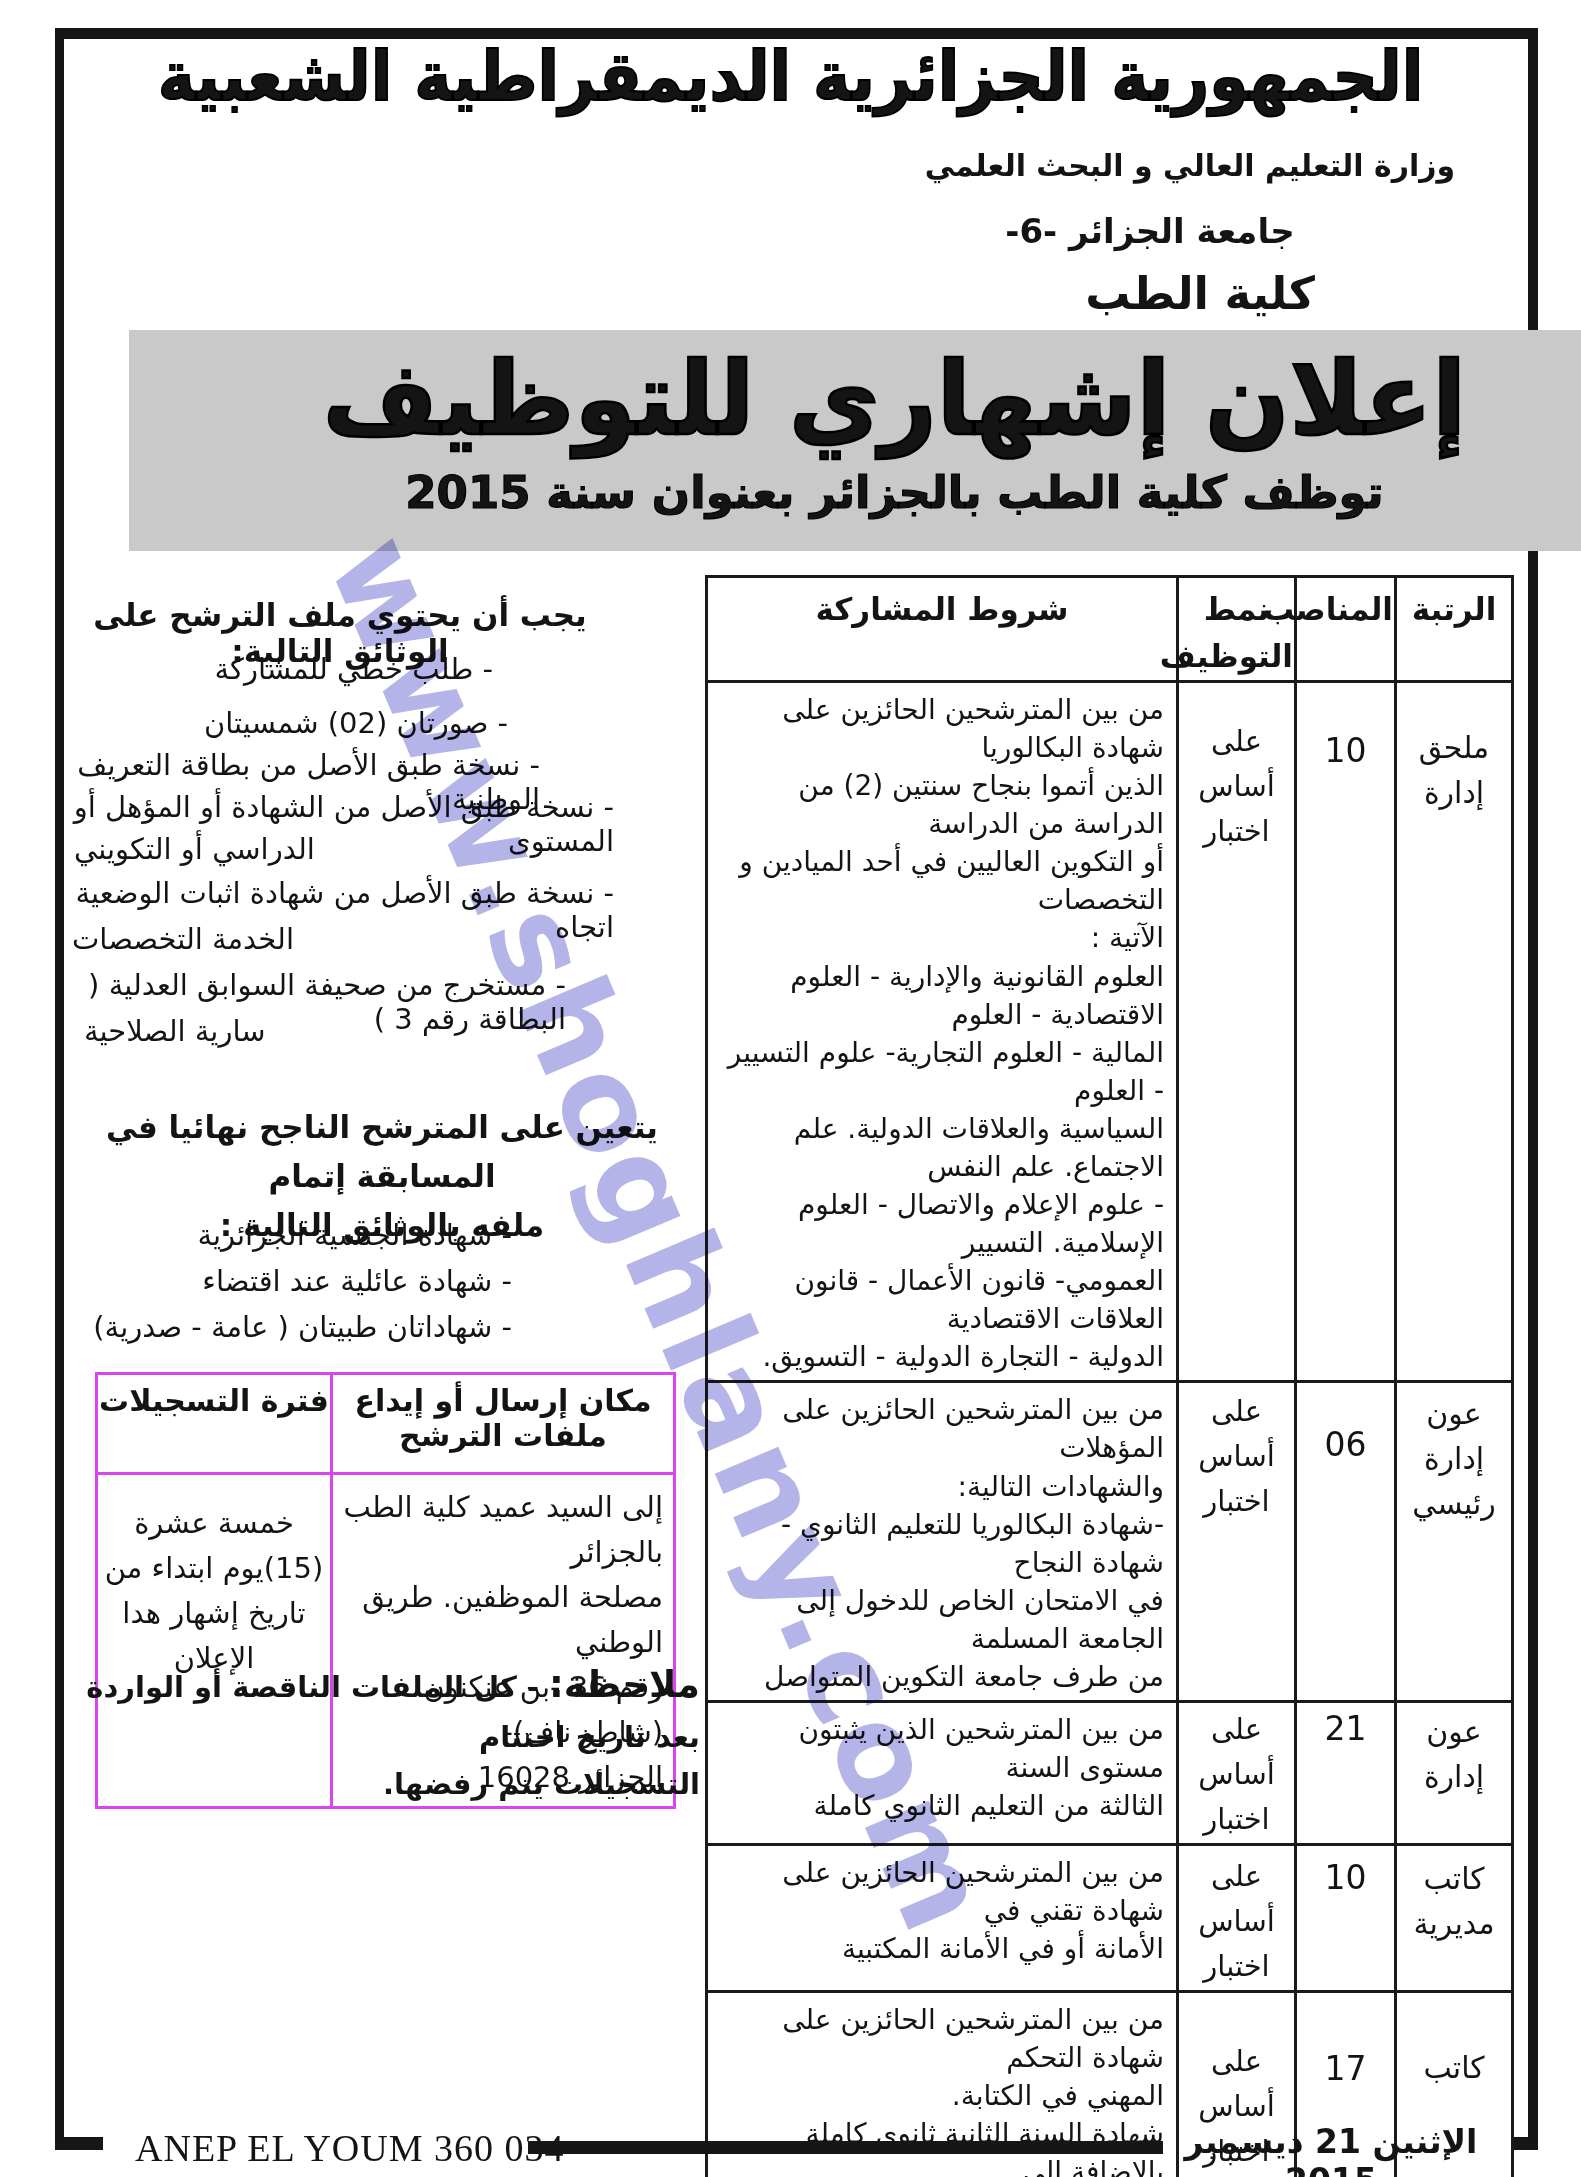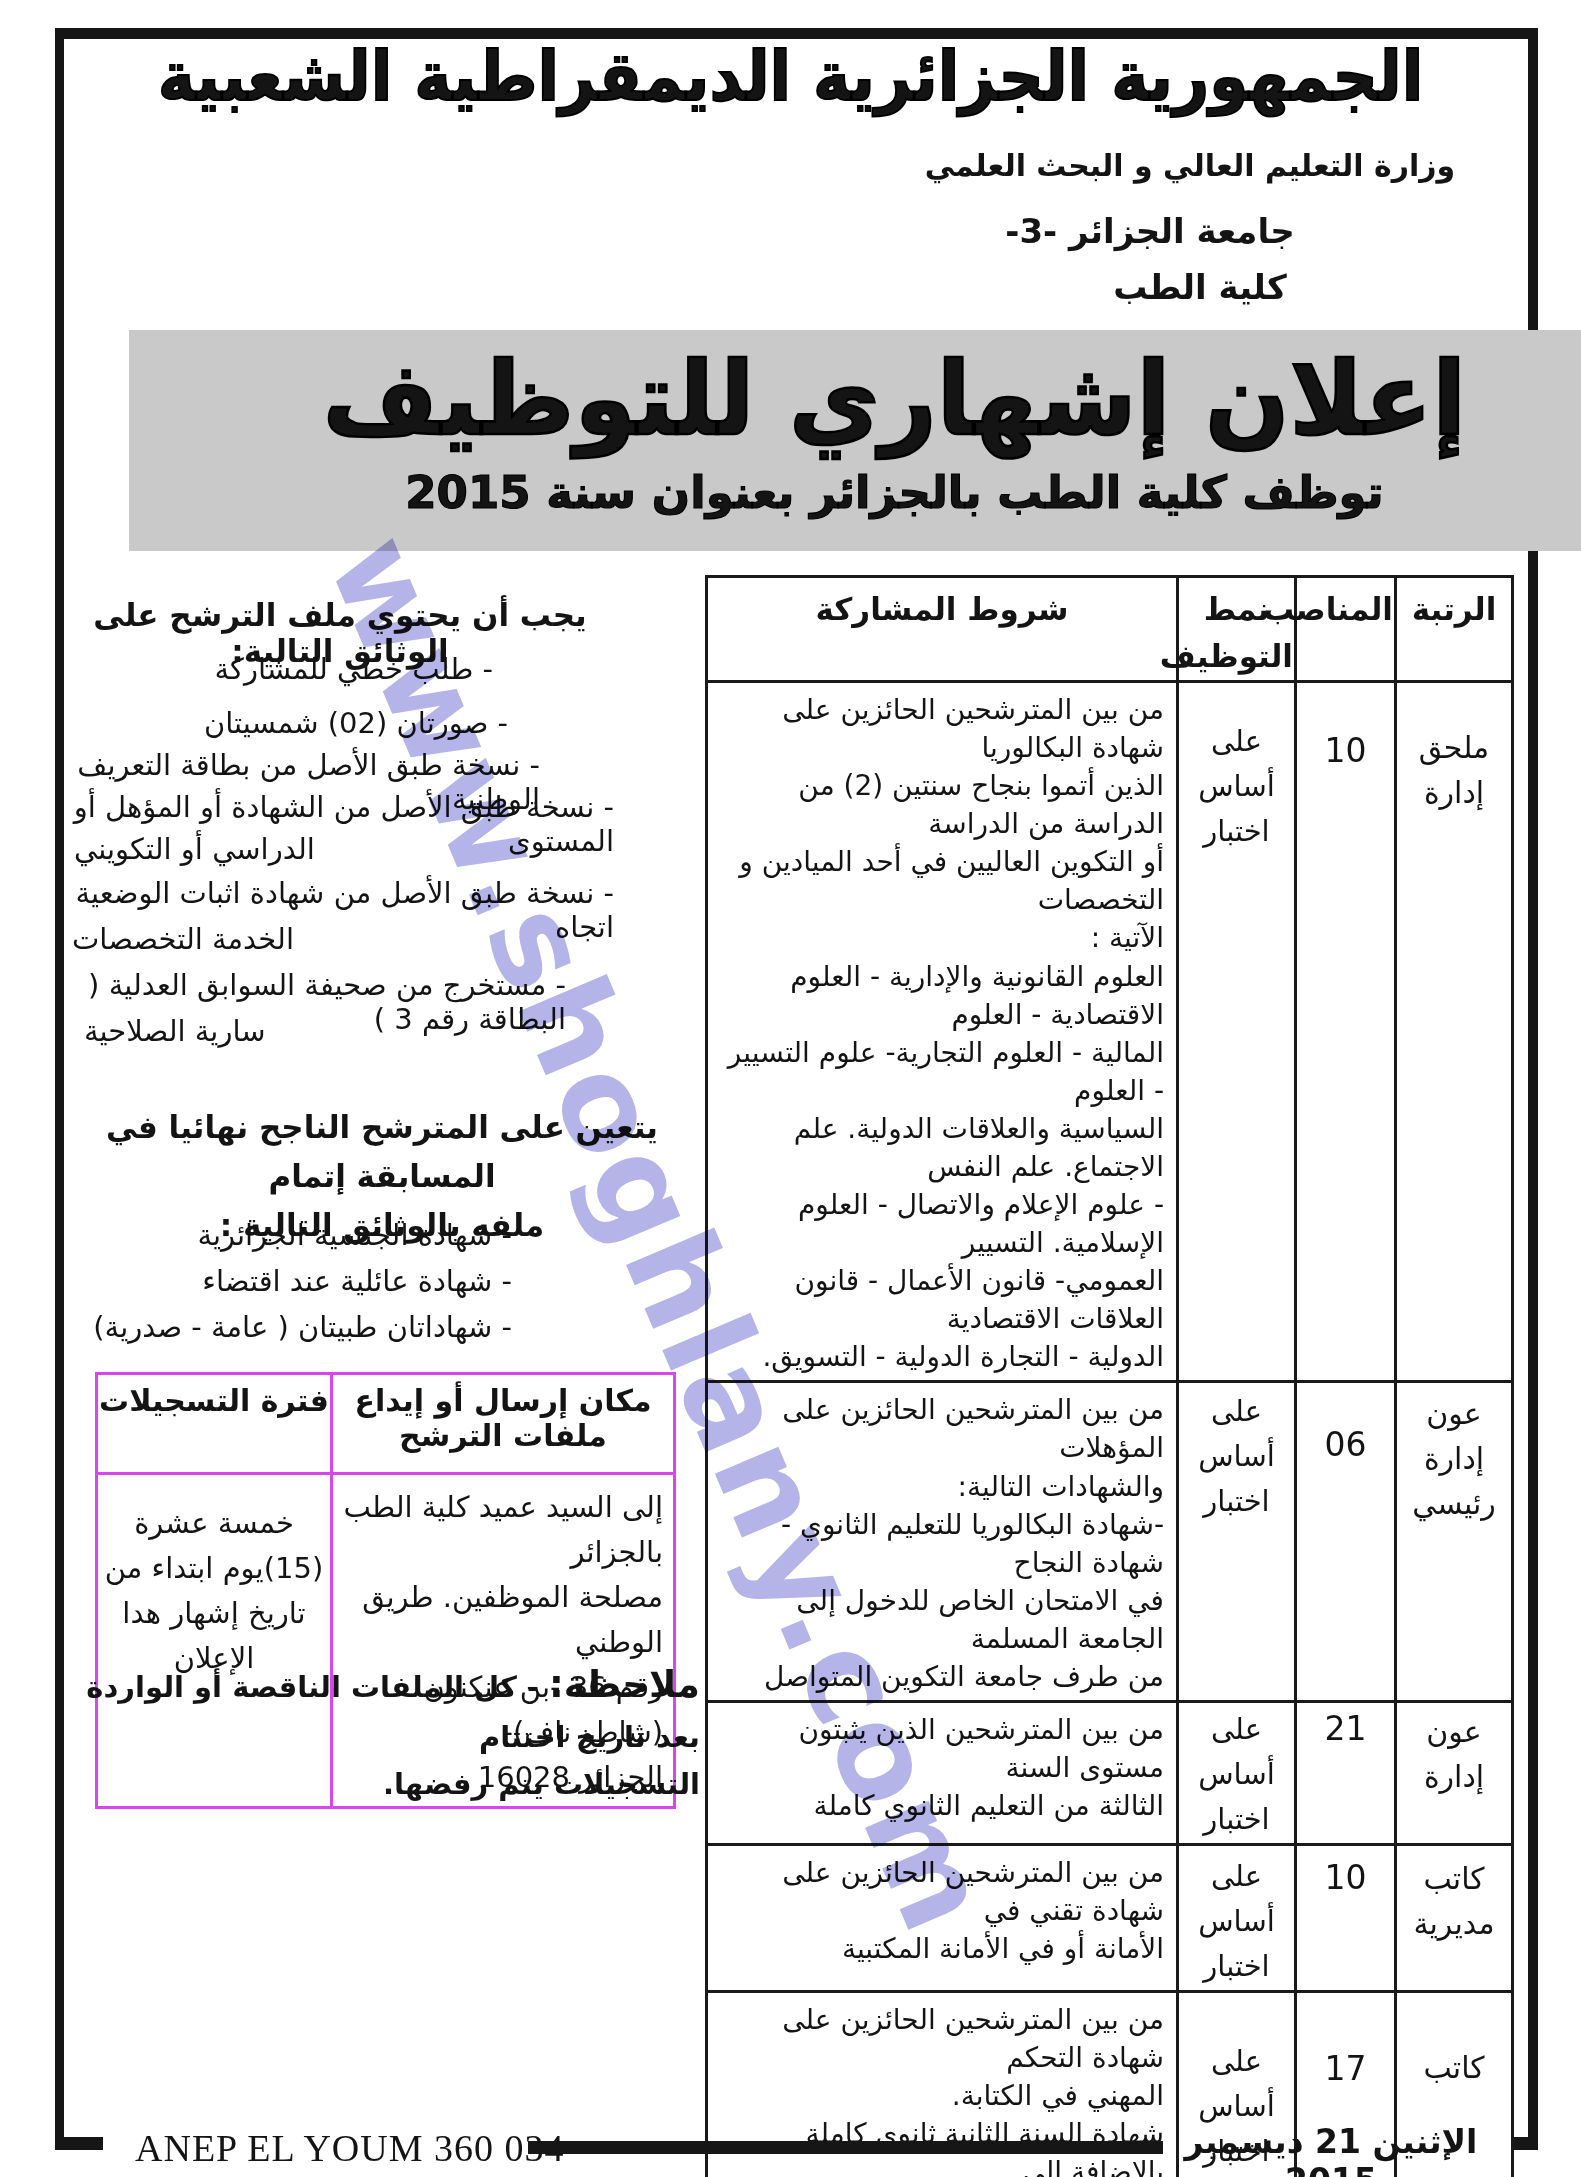--- a/index.html
+++ b/index.html
@@ -17,21 +17,21 @@
   .rtl{direction:rtl;unicode-bidi:embed;}
   
   .h1{
     left:0;top:40px;width:1581px;text-align:center;
     font-size:63px;font-weight:bold;
     -webkit-text-stroke:1.8px #000;
     transform:scaleY(1.08);
   }
   .h2{left:890px;top:148px;width:600px;text-align:center;font-size:30px;font-weight:bold;}
   .h3{left:940px;top:211px;width:420px;text-align:center;font-size:34px;font-weight:bold;}
-  .h4{left:1030px;top:267px;width:340px;text-align:center;font-size:34px;font-weight:bold;}
+  .h4{left:1030px;top:267px;width:340px;text-align:center;font-size:45px;font-weight:bold;}
   
   .banner{
     left:129px;top:330px;width:1531px;height:221px;
     background:#c9c9c9;text-align:center;
   }
   .banner-title{
     margin-top:2px;font-size:99px;font-weight:bold;line-height:1.35;
     -webkit-text-stroke:2.5px #000;transform:scaleY(1.02);
   }
   .banner-sub{
@@ -82,21 +82,21 @@
   <div class="abs bar" style="left:55px;top:28px;width:1483px;height:11px;"></div>
   <div class="abs bar" style="left:55px;top:28px;width:9px;height:2122px;"></div>
   <div class="abs bar" style="left:1528px;top:28px;width:10px;height:2122px;"></div>
   <div class="abs bar" style="left:55px;top:2137px;width:48px;height:13px;"></div>
   <div class="abs bar" style="left:1490px;top:2137px;width:48px;height:13px;"></div>
 
   <div class="abs watermark" style="color: rgb(125, 125, 216);">www.shoghlany.com</div>
 
   <div class="abs h1 rtl">الجمهورية الجزائرية الديمقراطية الشعبية</div>
   <div class="abs h2 rtl">وزارة التعليم العالي و البحث العلمي</div>
-  <div class="abs h3 rtl">جامعة الجزائر -3-</div>
+  <div class="abs h3 rtl">جامعة الجزائر -6-</div>
   <div class="abs h4 rtl">كلية الطب</div>
 
   <div class="abs banner rtl" style="background: rgb(201, 201, 201);">
     <div class="banner-title">إعلان إشهاري للتوظيف</div>
     <div class="banner-sub">توظف كلية الطب بالجزائر بعنوان سنة 2015</div>
   </div>
 
   <div class="abs intro-heading rtl">يجب أن يحتوي ملف الترشح على الوثائق التالية:</div>
 
   <div class="abs doc-line rtl" style="top:652px;text-align:right;padding-right:205px;box-sizing:border-box;">- طلب خطي للمشاركة</div>

